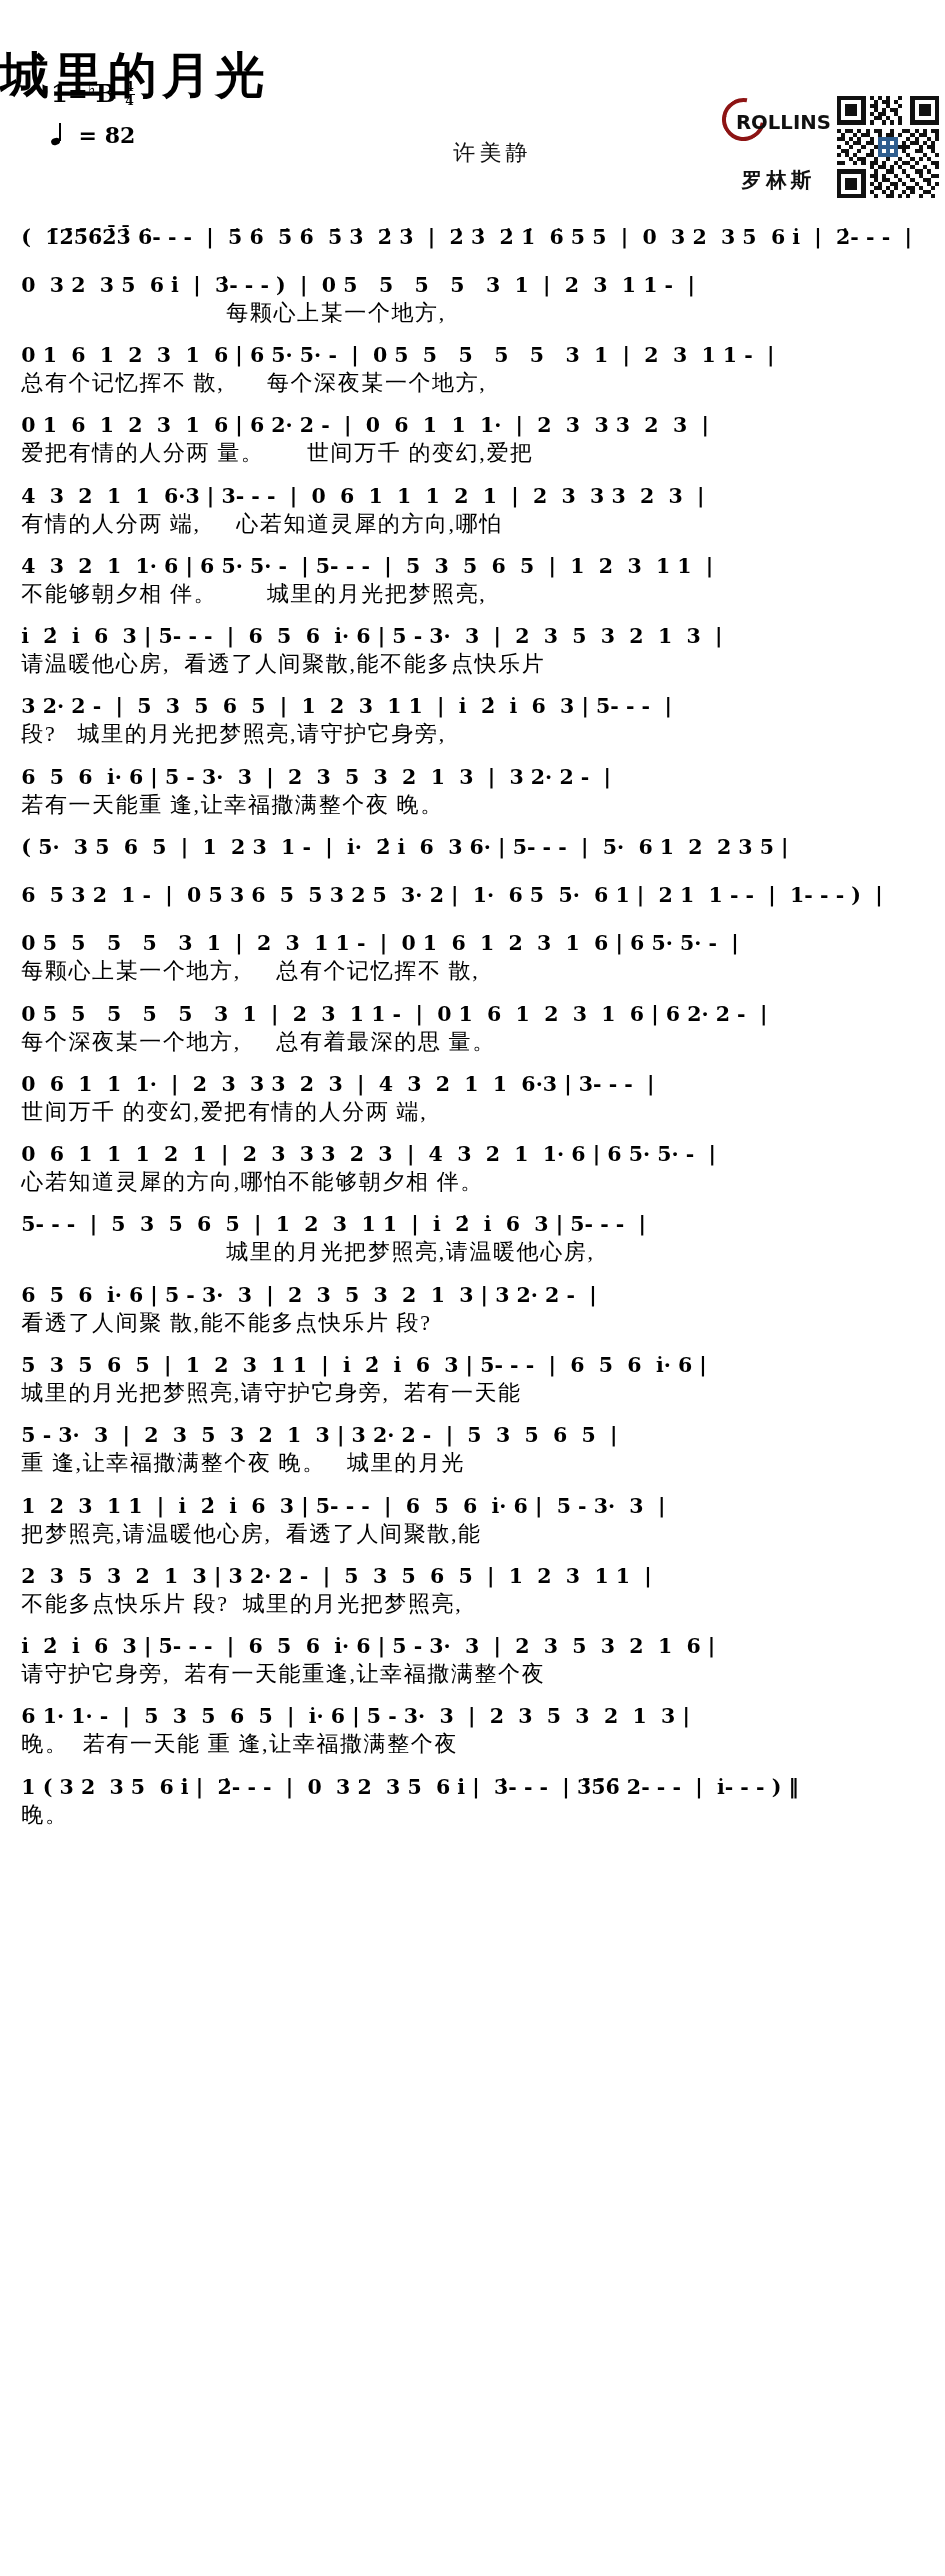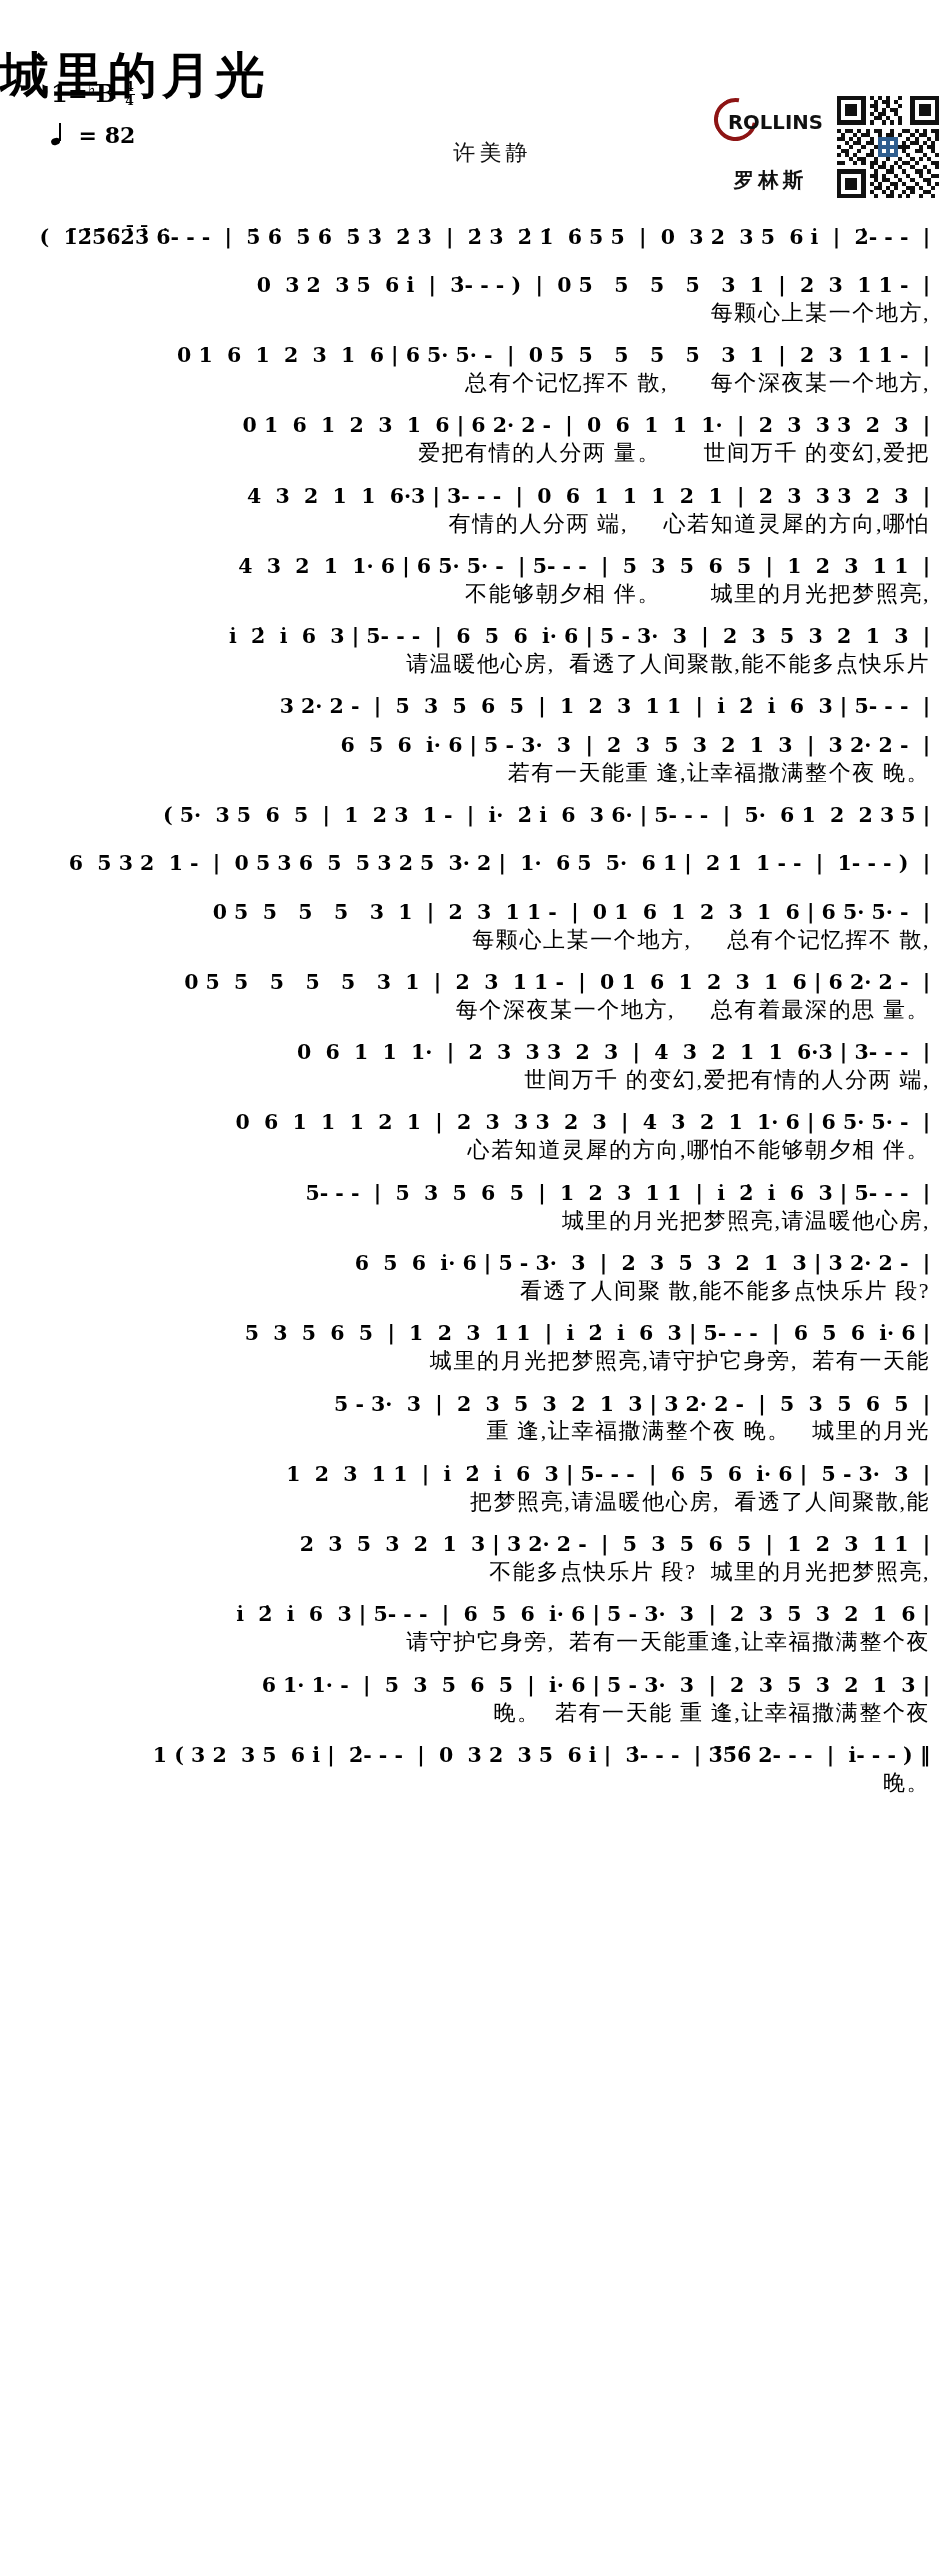--- a/index.html
+++ b/index.html
@@ -89,21 +89,21 @@
     background:#000;transform:rotate(-20deg);
   }
   .quarter-note::after{
     content:"";position:absolute;right:0.8px;bottom:3.3px;
     width:2px;height:18px;background:#000;
   }
 
   
   .brandbox{
     position:absolute;
-    right:113px;top:98px;
+    right:105px;top:98px;
     width:123px;text-align:center;
   }
   .brand-mark{position:relative;height:46px;}
   .brand-ring{
     position:absolute;left:4.9px;top:0;
     width:43px;height:43px;border-radius:50%;
     border:4.1px solid #8d1414;
     border-right-color:transparent;
     transform:rotate(-35deg);
     box-sizing:border-box;
@@ -125,21 +125,20 @@
     width:102px;height:102px;
     background:#fff;
     border:0.8px solid #fff;
   }
   .qr svg{display:block;}
 
   
   .body{
     position:relative;
     padding:0 14.8px 0 21.3px;
-    text-align:right;
   }
   .system{
     position:relative;
     margin-bottom:1.6px;
   }
   .noterow{
     font-family:"DejaVu Serif","Liberation Serif",serif;
     font-size:20.5px;
     font-weight:bold;
     letter-spacing:0px;
@@ -405,20 +404,21 @@
     <div class="system">
       <div class="noterow">4  3  2  1  1· 6 | 6 5· 5· -  | 5- - -  |  5  3  5  6  5  |  1  2  3  1 1  |</div>
       <div class="lyricrow">不能够朝夕相 伴。       城里的月光把梦照亮,</div>
     </div>
     <div class="system">
       <div class="noterow">i̇  2̇  i̇  6  3 | 5- - -  |  6  5  6  i̇· 6 | 5 - 3·  3  |  2  3  5  3  2  1  3  |</div>
       <div class="lyricrow">请温暖他心房,  看透了人间聚散,能不能多点快乐片</div>
     </div>
     <div class="system">
       <div class="noterow">3 2· 2 -  |  5  3  5  6  5  |  1  2  3  1 1  |  i̇  2̇  i̇  6  3 | 5- - -  |</div>
+      <div class="lyricrow">段?   城里的月光把梦照亮,请守护它身旁,</div>
     </div>
     <div class="system">
       <div class="noterow">6  5  6  i̇· 6 | 5 - 3·  3  |  2  3  5  3  2  1  3  |  3 2· 2 -  |</div>
       <div class="lyricrow">若有一天能重 逢,让幸福撒满整个夜 晚。</div>
     </div>
     <div class="system">
       <div class="noterow">( 5·  3 5  6  5  |  1  2 3  1 -  |  i̇·  2̇ i̇  6  3 6· | 5- - -  |  5·  6 1  2  2 3 5 |</div>
       <div class="lyricrow"></div>
     </div>
     <div class="system">

